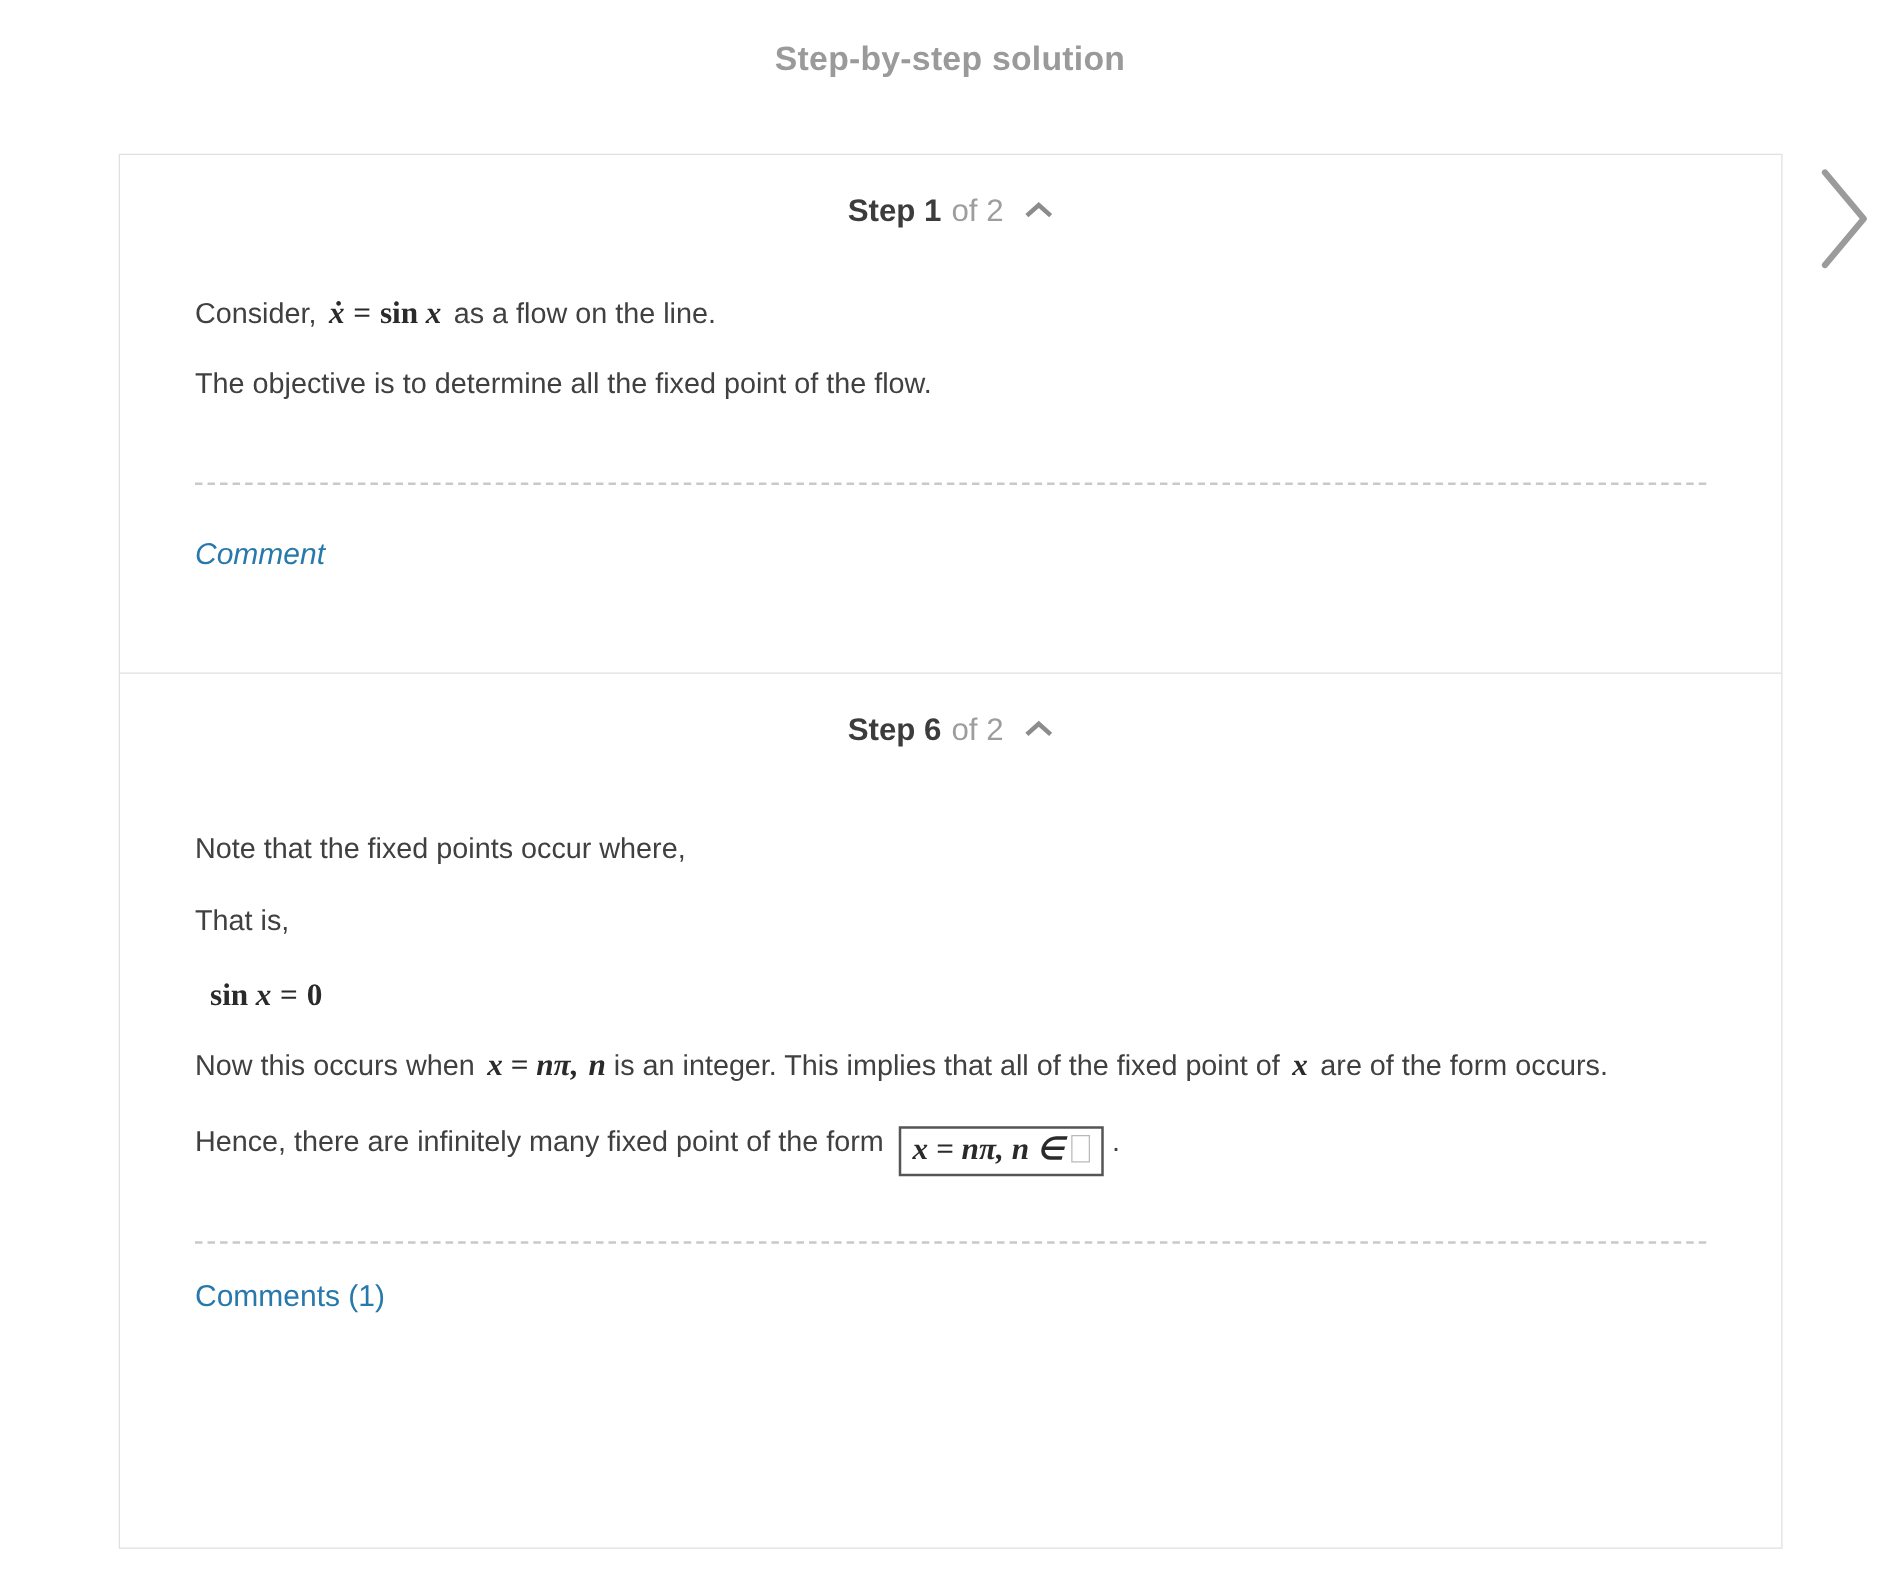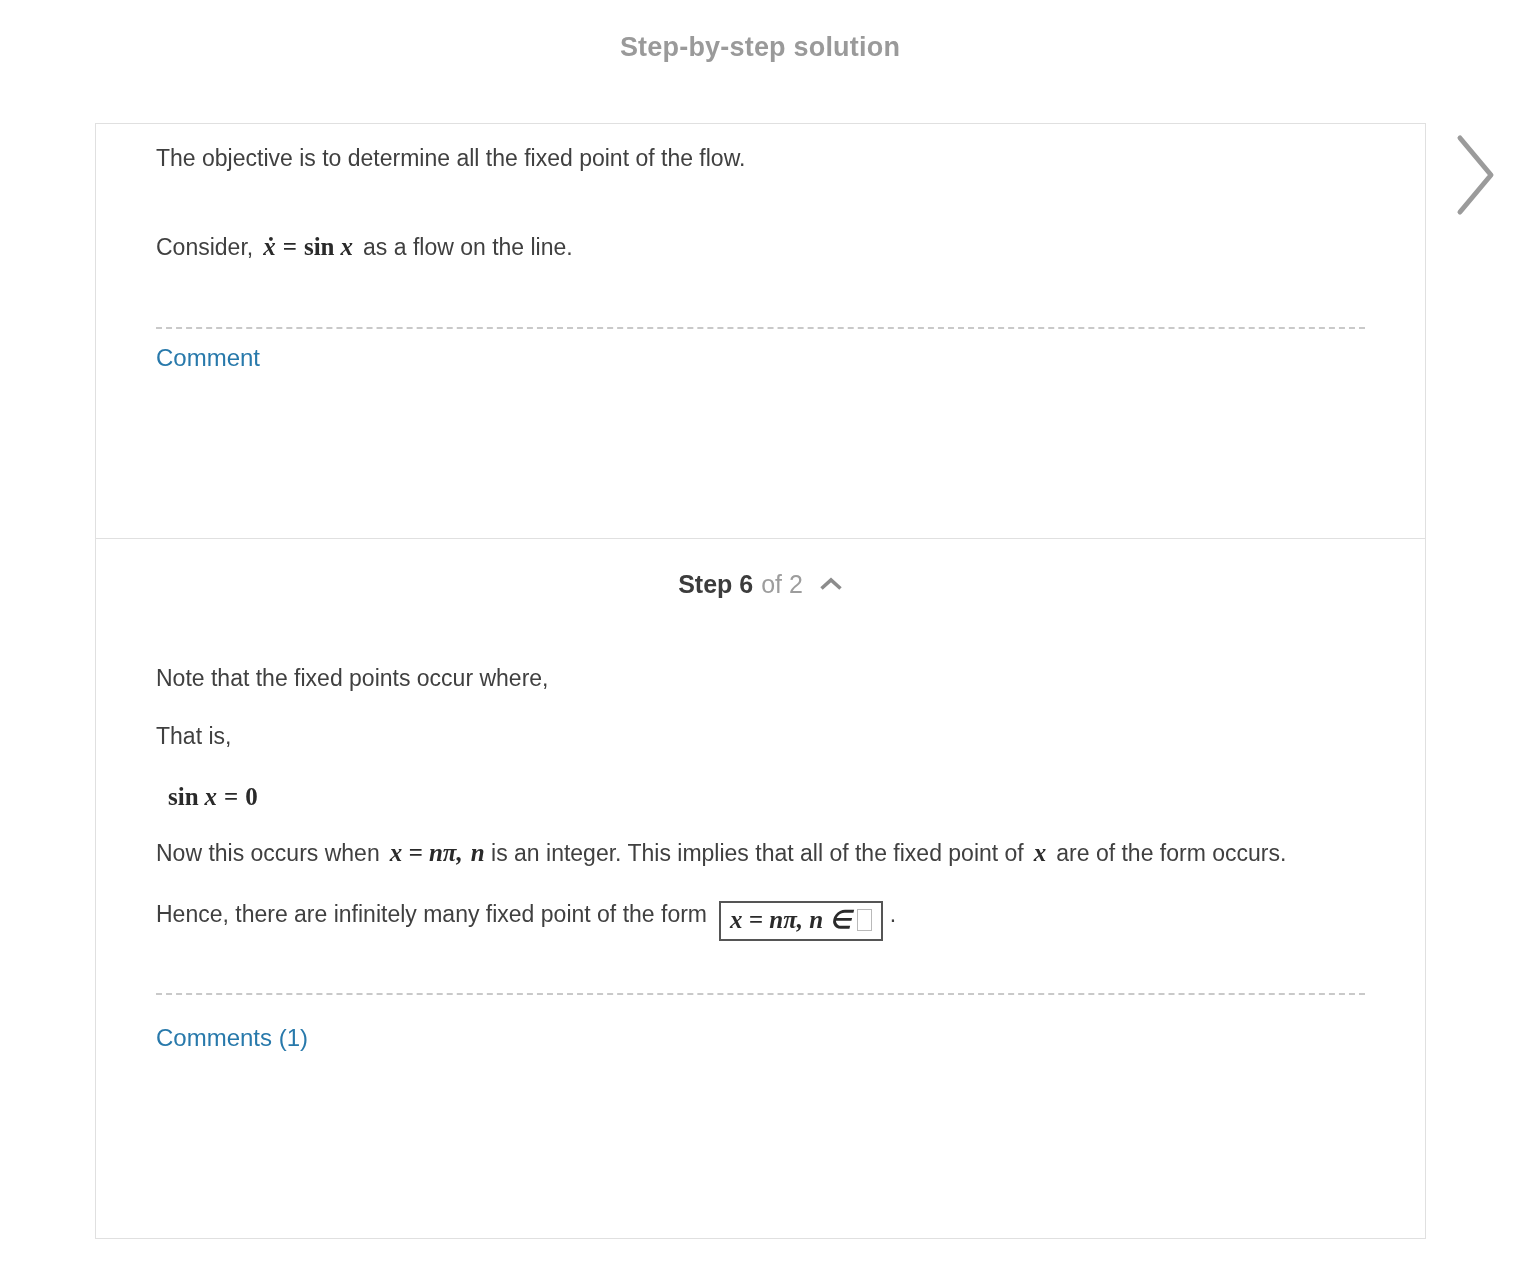--- a/index.html
+++ b/index.html
@@ -100,44 +100,49 @@
   .divider-1 { margin-top: 58px; }
   .divider-2 { margin-top: 52px; }
   .comment-link {
     display: inline-block;
     font-size: 24px;
     line-height: 30px;
     color: #2879ab;
     text-decoration: none;
     cursor: pointer;
   }
-  .link-row-1 { margin-top: 14px; }
+  .link-row-1 { margin-top: 41px; font-style: italic; }
   .link-row-2 { margin-top: 28px; }
   .next-chevron {
     position: absolute;
     right: 22px; top: 132px;
     width: 44px; height: 86px;
     cursor: pointer;
     background: transparent; border: none;
   }
 </style>
 </head>
 <body>
 
 <div class="page-title">Step-by-step solution</div>
 
 <div class="solution-card">
 
   <section class="step-section step-1">
-
-    <p class="body-line p-objective">The objective is to determine all the fixed point of the flow.</p>
+    <div class="step-header">
+      <span class="step-label">Step 1</span><span class="of-label">of 2</span><button class="collapse-btn"><span><svg width="24" height="14" viewBox="0 0 24 14">
+              <polyline points="2.5,11.5 12,3 21.5,11.5" fill="none" stroke="#8c8c8c" stroke-width="3.6"></polyline>
+            </svg></span></button>
+    </div>
 
     <p class="body-line p-consider">
       <span>Consider,</span><span class="math inline-math"><span class="mvar">ẋ</span><span class="mrel">=</span><span class="mfn">sin</span><span class="mvar">x</span></span><span>as a flow on the line.</span>
     </p>
+
+    <p class="body-line p-objective">The objective is to determine all the fixed point of the flow.</p>
 
     <div class="dashed-divider divider-1"></div>
 
     <div class="link-row-1">
       <a class="comment-link">Comment</a>
     </div>
   </section>
 
   <section class="step-section step-2">
     <div class="step-header">

